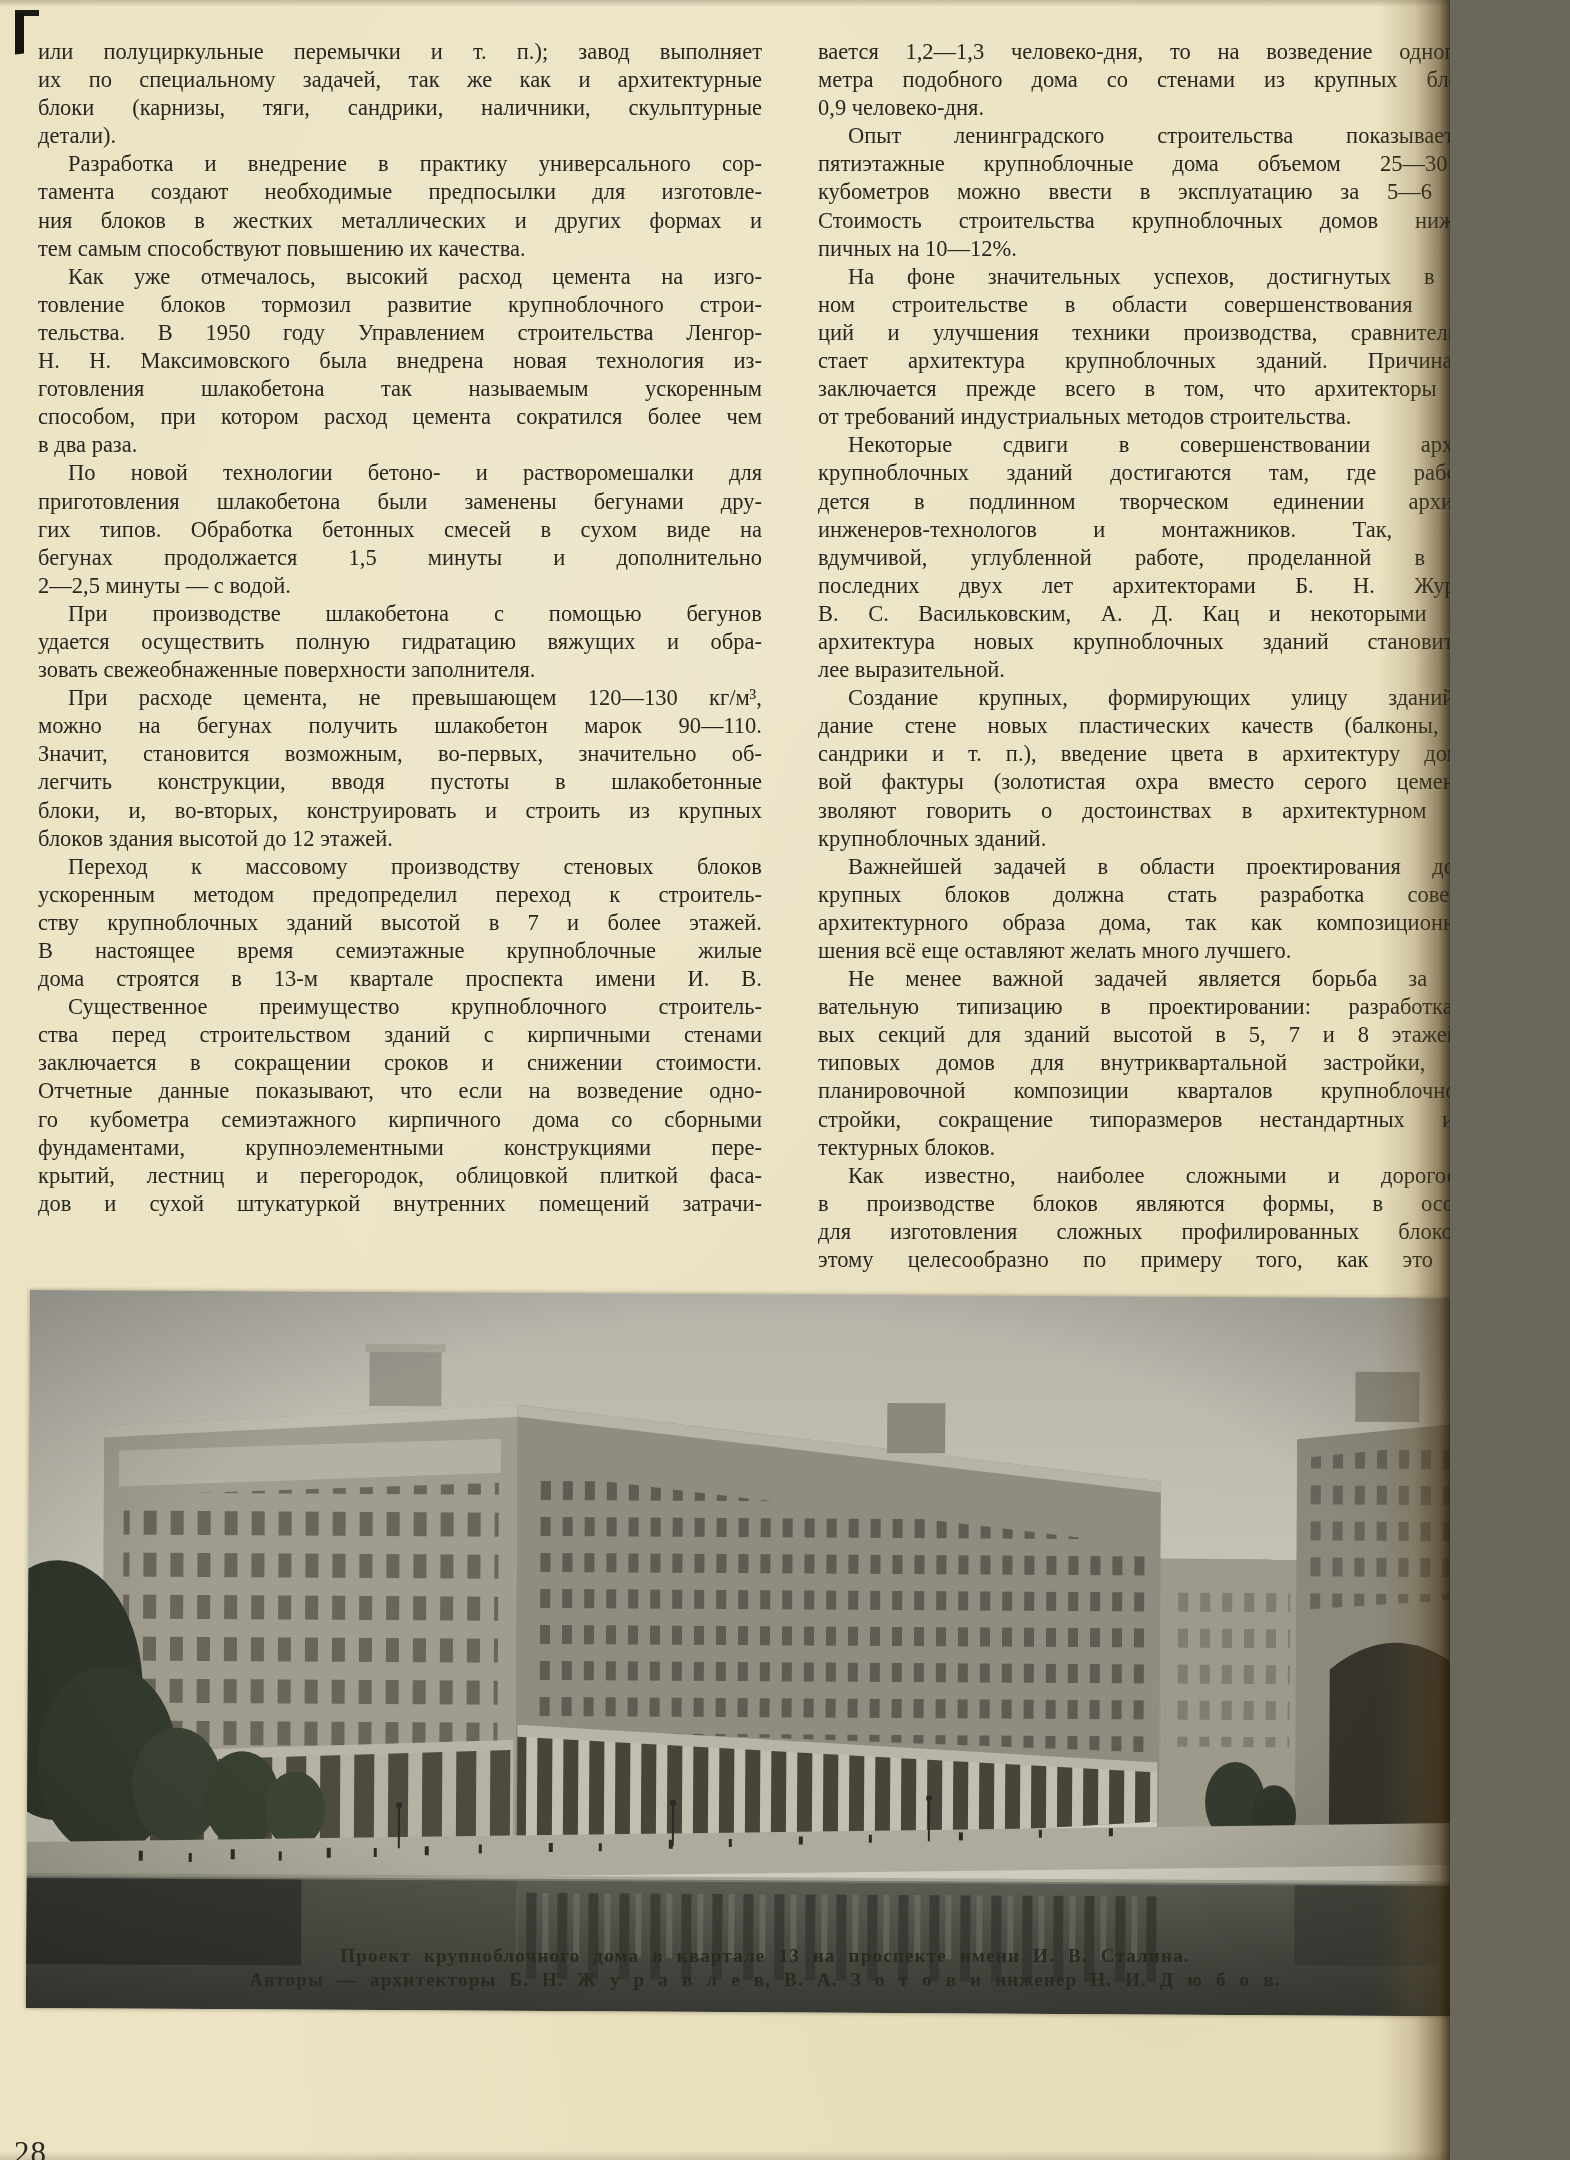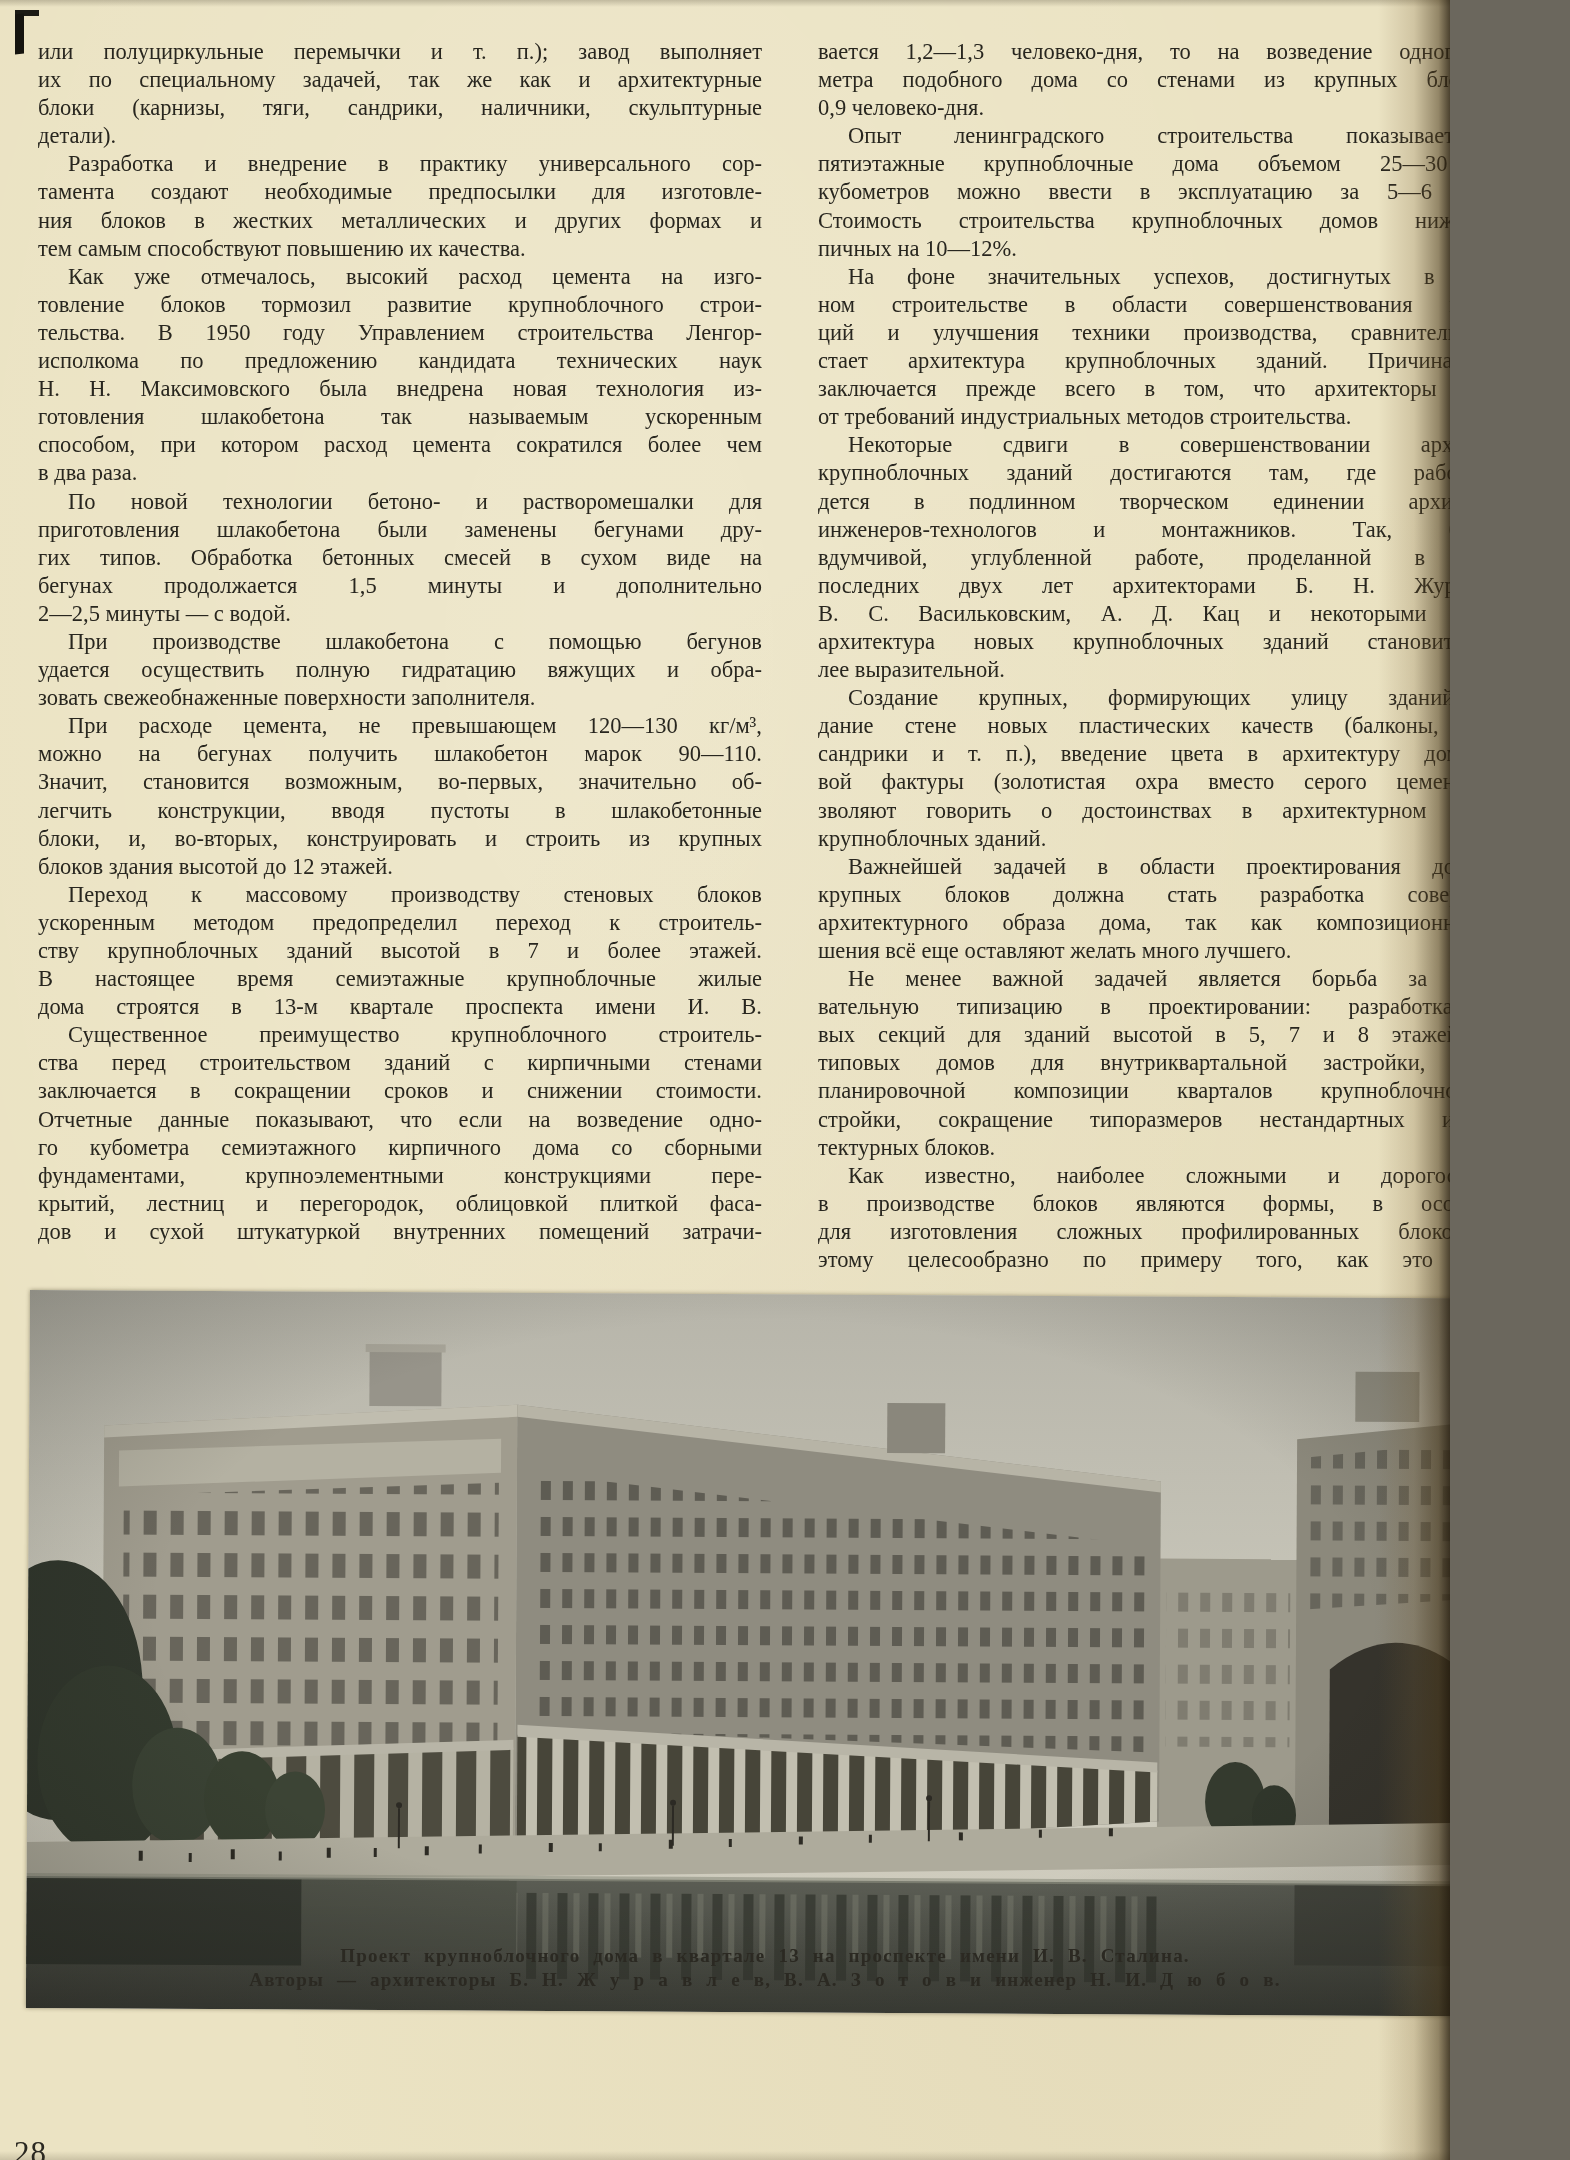--- a/index.html
+++ b/index.html
@@ -67,21 +67,20 @@
       <div class="line">их по специальному задачей, так же как и архитектурные</div>
       <div class="line">блоки (карнизы, тяги, сандрики, наличники, скульптурные</div>
       <div class="line end">детали).</div>
       <div class="line ind">Разработка и внедрение в практику универсального сор-</div>
       <div class="line">тамента создают необходимые предпосылки для изготовле-</div>
       <div class="line">ния блоков в жестких металлических и других формах и</div>
       <div class="line end">тем самым способствуют повышению их качества.</div>
       <div class="line ind">Как уже отмечалось, высокий расход цемента на изго-</div>
       <div class="line">товление блоков тормозил развитие крупноблочного строи-</div>
       <div class="line">тельства. В 1950 году Управлением строительства Ленгор-</div>
-      <div class="line">исполкома по предложению кандидата технических наук</div>
       <div class="line">Н. Н. Максимовского была внедрена новая технология из-</div>
       <div class="line">готовления шлакобетона так называемым ускоренным</div>
       <div class="line">способом, при котором расход цемента сократился более чем</div>
       <div class="line end">в два раза.</div>
       <div class="line ind">По новой технологии бетоно- и растворомешалки для</div>
       <div class="line">приготовления шлакобетона были заменены бегунами дру-</div>
       <div class="line">гих типов. Обработка бетонных смесей в сухом виде на</div>
       <div class="line">бегунах продолжается 1,5 минуты и дополнительно</div>
       <div class="line end">2—2,5 минуты — с водой.</div>
       <div class="line ind">При производстве шлакобетона с помощью бегунов</div>

